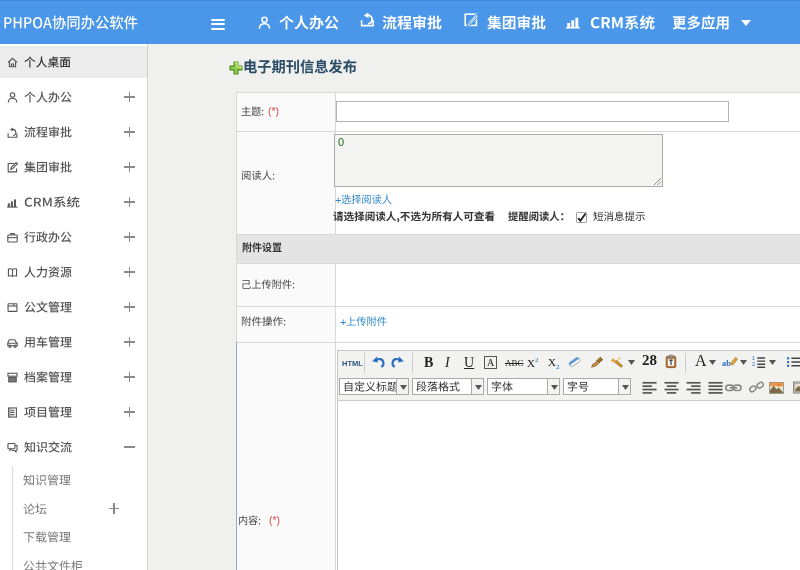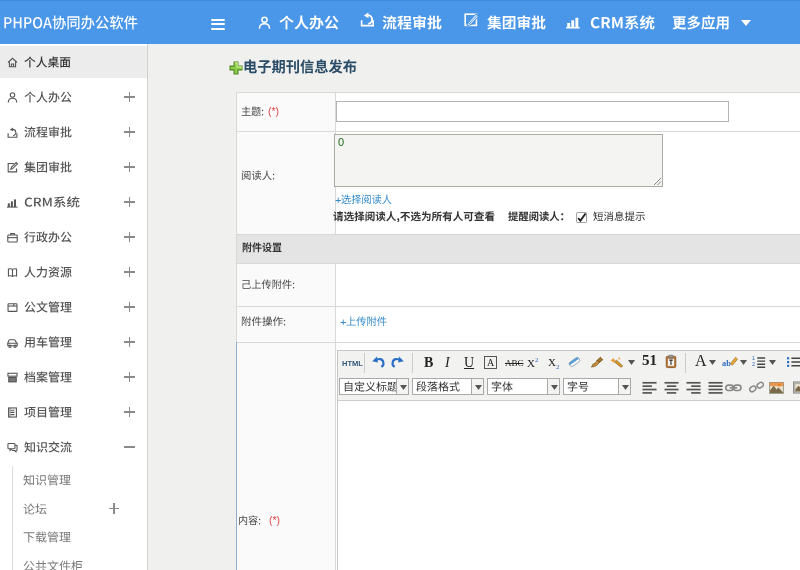--- a/index.html
+++ b/index.html
@@ -572,21 +572,21 @@
       <path d="M8.5 6 L10.5 8.5 C9 11.5 5.5 13.5 1.5 13.8 C2.5 12.8 3 11.8 3.2 10.5 C4.8 10.3 7 8.5 8.5 6 Z" fill="#c89045" stroke="#7a5218" stroke-width="0.8"></path>
     </svg></div>
 <div style="position:absolute;left:610px;top:355px;"><svg width="15" height="14" viewBox="0 0 16 16">
       <path d="M3 3l1 2 2 1-2 1-1 2-1-2-2-1 2-1z" fill="#e89820"></path>
       <path d="M10 2l0.7 1.3L12 4l-1.3 0.7L10 6l-0.7-1.3L8 4l1.3-0.7z" fill="#f0b860"></path>
       <path d="M4.5 8 L12 14 L14 12.5 L7 6 Z" fill="#d8952a" stroke="#8a5a10" stroke-width="0.7"></path>
     </svg></div>
 <div style="position:absolute;left:628px;top:360px;"><svg width="7" height="5" viewBox="0 0 7 5">
       <path d="M0 0h7L3.5 5z" fill="#555"></path>
     </svg></div>
-<div style="position:absolute;left:642px;top:352px;font-family:&quot;Liberation Serif&quot;,serif;font-size:15px;font-weight:bold;color:#222;line-height:normal;white-space:nowrap">51</div>
+<div style="position:absolute;left:642px;top:352px;font-family:&quot;Liberation Serif&quot;,serif;font-size:15px;font-weight:bold;color:#222;line-height:normal;white-space:nowrap">28</div>
 <div style="position:absolute;left:664px;top:354px;"><svg width="14" height="15" viewBox="0 0 16 16">
       <rect x="2.5" y="2" width="11" height="13" rx="1.5" fill="#b97a3c" stroke="#7a4a18" stroke-width="0.8"></rect>
       <rect x="5.5" y="0.8" width="5" height="3" rx="0.8" fill="#999" stroke="#666" stroke-width="0.7"></rect>
       <rect x="4.5" y="5" width="7" height="8" fill="#f5f5f5"></rect>
       <path d="M6 6.5h4M8 6.5v5.5" stroke="#333" stroke-width="1.3" fill="none"></path>
     </svg></div>
 <div style="position:absolute;left:685px;top:353px;width:1px;height:20px;background:#ccc"></div>
 <div style="position:absolute;left:695px;top:352px;font-family:&quot;Liberation Serif&quot;,serif;font-size:16px;color:#222;line-height:normal;white-space:nowrap">A</div>
 <div style="position:absolute;left:709px;top:360px;"><svg width="7" height="5" viewBox="0 0 7 5">
       <path d="M0 0h7L3.5 5z" fill="#555"></path>

